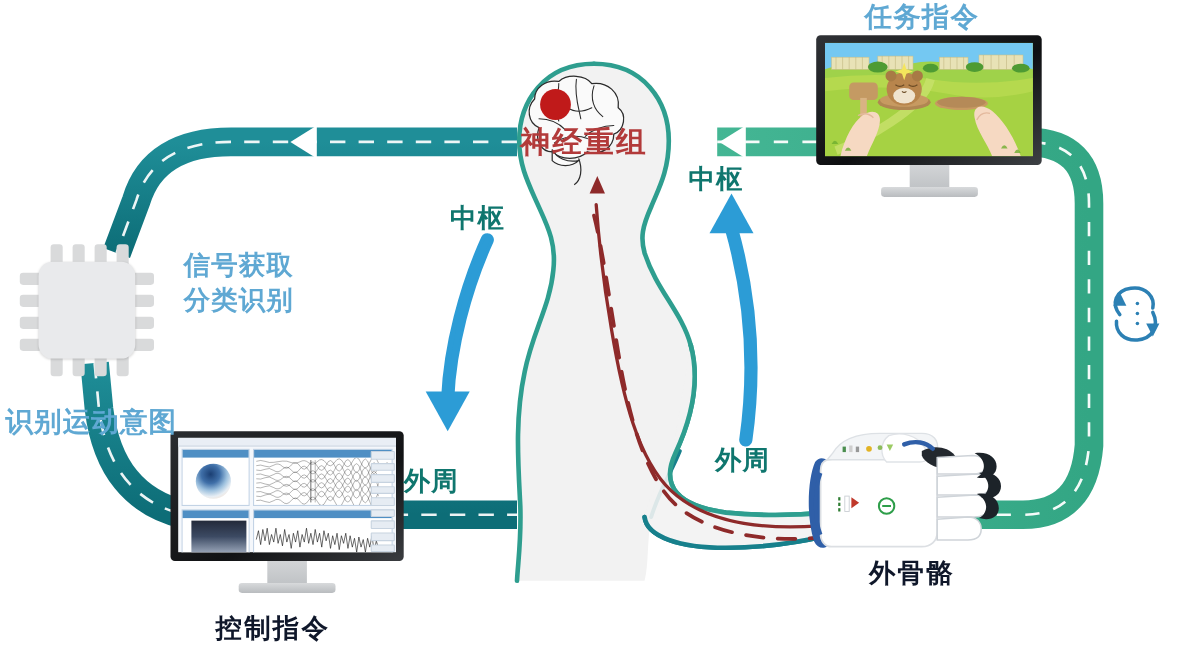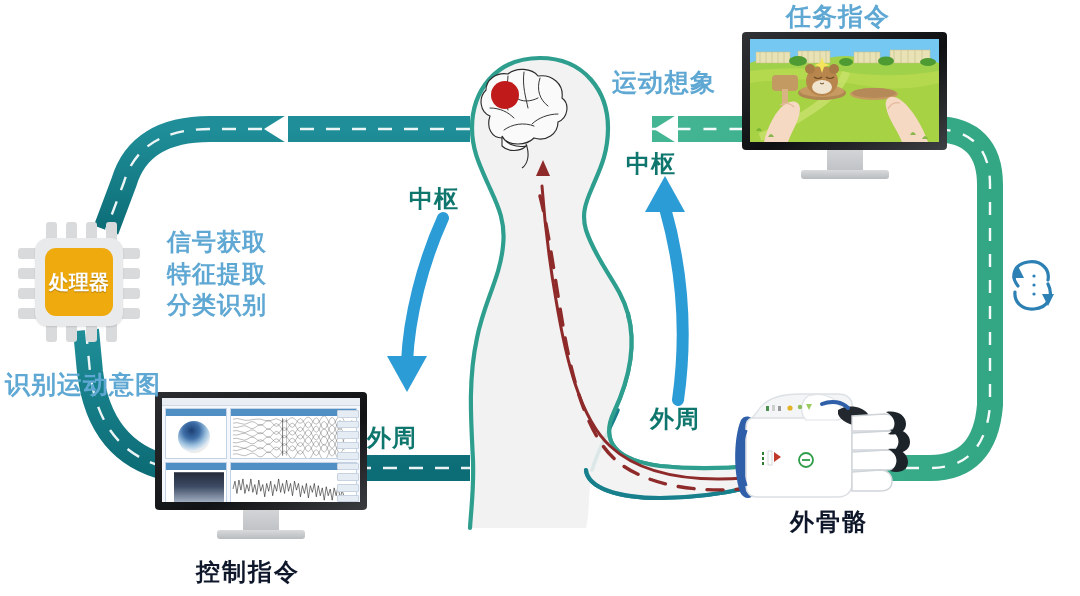--- a/index.html
+++ b/index.html
@@ -188,23 +188,20 @@
     <div class="chip-pin" style="left:0;top:46px;width:20px;height:11px;"></div>
     <div class="chip-pin" style="left:0;top:66px;width:20px;height:11px;"></div>
     <div class="chip-pin" style="left:0;top:86px;width:20px;height:11px;"></div>
 
     <div class="chip-pin" style="left:102px;top:26px;width:20px;height:11px;"></div>
     <div class="chip-pin" style="left:102px;top:46px;width:20px;height:11px;"></div>
     <div class="chip-pin" style="left:102px;top:66px;width:20px;height:11px;"></div>
     <div class="chip-pin" style="left:102px;top:86px;width:20px;height:11px;"></div>
 
     <div class="chip-body"></div>
-    <div class="chip-core">
-      <span>处理器</span>
-    </div>
   </div>
 
   <div class="monitor" id="mon-eeg">
     <div class="mon-bezel"></div>
     <div id="eeg-screen">
       <div class="eeg-titlebar"></div>
       <div class="eeg-grid">
 
         <div class="eeg-panel">
           <div class="eeg-panel-hd"></div>
@@ -414,38 +411,37 @@
                  C 900 448 902 436 890 430 Z" fill="#1c2329"></path>
         <path d="M 888 449 C 900 447 908 454 908 462 C 908 470 900 474 890 471
                  C 898 467 900 455 888 449 Z" fill="#1c2329"></path>
       </g>
 
       <path d="M 746 430 C 740 446 740 470 746 486" stroke="#2f5fa8" stroke-width="3.4" fill="none"></path>
     </g>
   </svg>
 
 
-  <div class="lbl lbl-blue" style="left:612px;top:68px;">运动想象</div>
 
   <div class="lbl lbl-blue" style="left:786px;top:2px;">任务指令</div>
 
+  <div class="lbl lbl-red-brain" style="left:473px;top:114px;">神经重组</div>
 
   <div class="lbl lbl-red" style="left:409px;top:185px;">中枢</div>
 
   <div class="lbl lbl-red" style="left:626px;top:150px;">中枢</div>
 
   <div class="lbl lbl-red" style="left:367px;top:424px;">外周</div>
 
   <div class="lbl lbl-red" style="left:650px;top:405px;">外周</div>
 
   <div class="lbl lbl-blue" style="left:5px;top:370px;">识别运动意图</div>
 
   <div class="lbl lbl-gray" style="left:196px;top:558px;">控制指令</div>
 
   <div class="lbl lbl-gray" style="left:790px;top:508px;">外骨骼</div>
 
   <div class="lbl stack" style="left:167px;top:228px;">
     <div class="lbl-blue-sm">信号获取</div>
-    <div class="lbl-blue-sm">特征提取</div>
     <div class="lbl-blue-sm">分类识别</div>
   </div>
 
 </div>
 
 </body></html>

